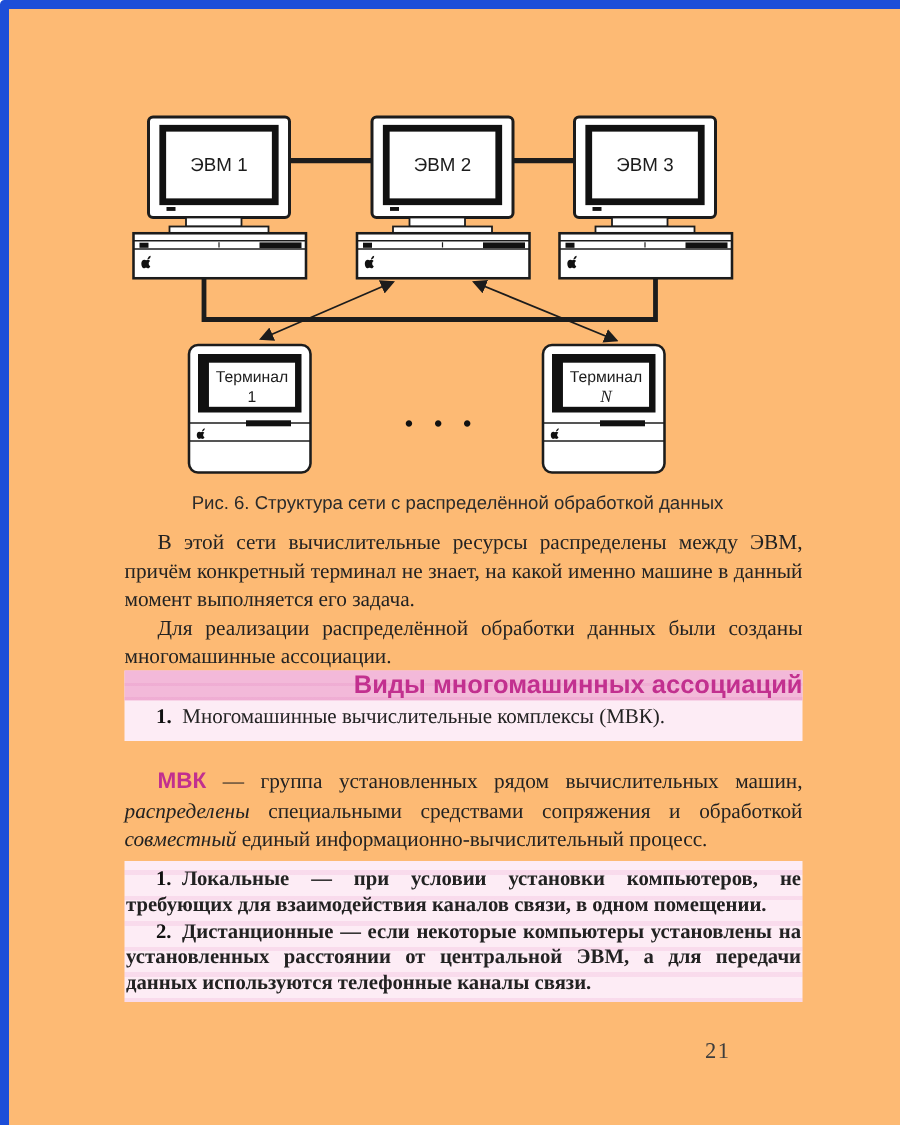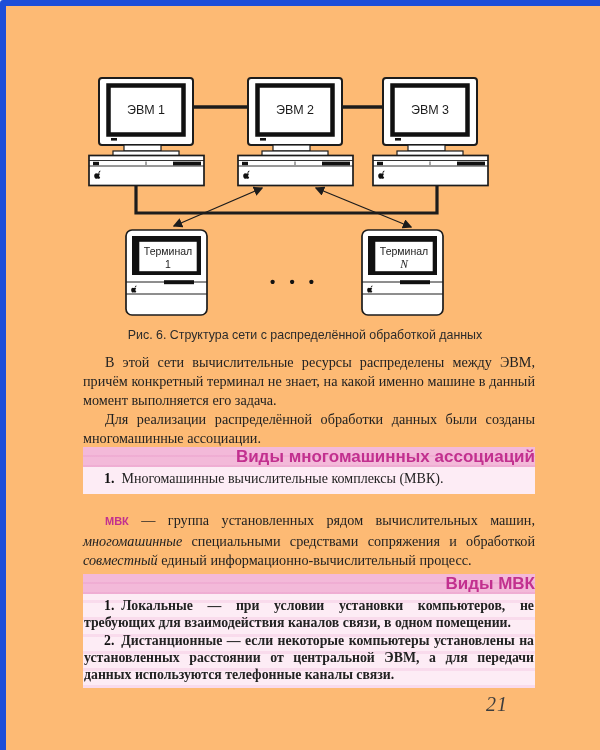--- a/index.html
+++ b/index.html
@@ -27,21 +27,21 @@
   }
   .bodytext{
     position:absolute;left:77px;width:452px;
     font-size:14.2px;line-height:19px;
     text-align:justify;margin:0;
   }
   .bodytext.indent{text-indent:22px;}
   .p-intro{top:347px;}
   .p-assoc{top:404px;}
   .definition{top:505px;line-height:19.5px;}
-  .term{color:#c2308f;font-weight:bold;font-family:"Liberation Sans",sans-serif;font-size:11px;}
+  .term{color:#c2308f;font-weight:bold;font-family:"Liberation Sans",sans-serif;font-size:15px;}
   .em{font-style:italic;}
   .infobox{
     position:absolute;left:77px;width:452px;
     background:#fdecf5;
   }
   .box-assoc{top:441px;}
   .box-mvk{top:568px;}
   .box-mvk .infobox-body{
     background-image:repeating-linear-gradient(0deg, rgba(228,130,190,0.16) 0 3px, rgba(228,130,190,0) 3px 17px);
   }
@@ -54,22 +54,22 @@
     text-align:right;line-height:20px;height:20px;
   }
   .infobox-body{padding:3px 1px 5px 1px;}
   .infobox-item{
     font-size:14px;line-height:18.5px;
     text-align:justify;text-indent:20px;margin:0;
   }
   .box-mvk .infobox-item{font-size:13.8px;line-height:17.3px;font-weight:bold;}
   .infobox-item b{margin-right:7px;color:#111;}
   .page-number{
-    position:absolute;left:480px;top:687px;
-    font-size:20px;color:#3d3d3d;letter-spacing:1px;font-style:italic;
+    position:absolute;left:464px;top:687px;
+    font-size:15px;color:#3d3d3d;letter-spacing:1px;
   }
 </style>
 </head>
 <body>
 
 <div class="page">
 
   <svg class="figure-svg" width="598" height="318" viewBox="0 0 598 318">
     <defs>
       <marker id="arr" viewBox="0 0 10 10" refX="8.5" refY="5" markerWidth="8" markerHeight="8" orient="auto-start-reverse">
@@ -167,24 +167,23 @@
 
   <p class="bodytext indent p-assoc">Для реализации распределённой обработки данных были созданы многомашинные ассоциации.</p>
 
   <div class="infobox box-assoc">
     <div class="infobox-title">Виды многомашинных ассоциаций</div>
     <div class="infobox-body">
       <p class="infobox-item"><b>1.</b><span>Многомашинные вычислительные комплексы (МВК).</span></p>
     </div>
   </div>
 
-  <p class="bodytext indent definition"><span class="term">МВК</span><span> — группа установленных рядом вычислительных машин, </span><span class="em">многомашинные</span><span> специальными средствами сопряжения и обработкой </span><span class="em">совместный</span><span> единый информационно-вычислительный процесс.</span></p>
+  <p class="bodytext indent definition"><span class="term">МВК</span><span> — группа установленных рядом вычислительных машин, </span><span class="em">распределены</span><span> специальными средствами сопряжения и обработкой </span><span class="em">совместный</span><span> единый информационно-вычислительный процесс.</span></p>
 
   <div class="infobox box-mvk">
-    <div class="infobox-title">Виды МВК</div>
     <div class="infobox-body">
       <p class="infobox-item"><b>1.</b><span>Локальные — при условии установки компьютеров, не требующих для взаимодействия каналов связи, в одном помещении.</span></p>
       <p class="infobox-item"><b>2.</b><span>Дистанционные — если некоторые компьютеры установлены на установленных расстоянии от центральной ЭВМ, а для передачи данных используются телефонные каналы связи.</span></p>
     </div>
   </div>
 
   <div class="page-number">21</div>
 
 </div>
 

